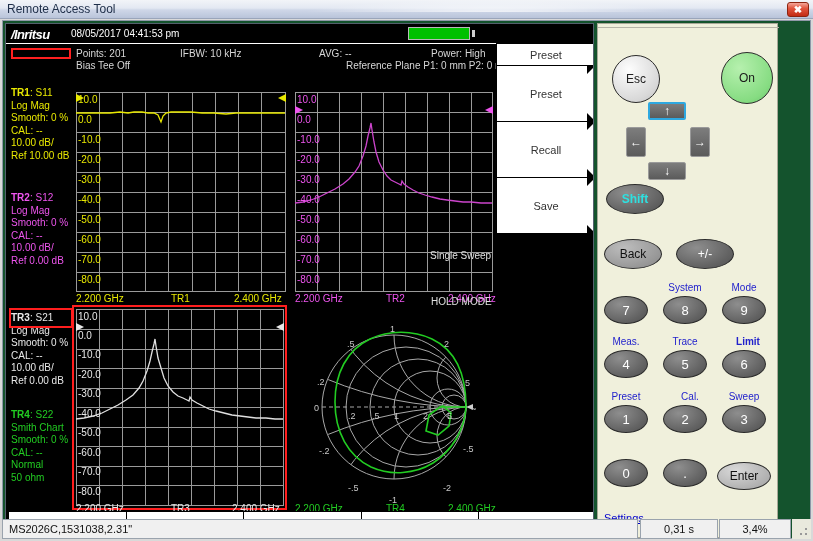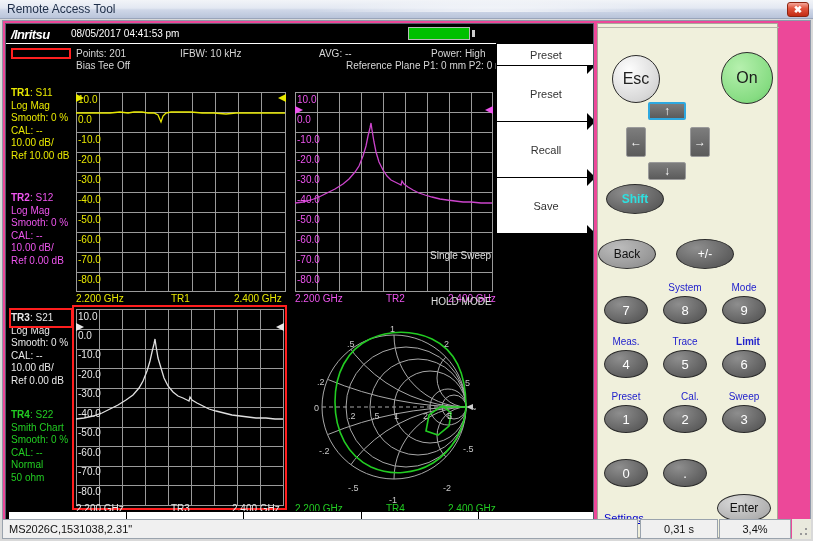--- a/index.html
+++ b/index.html
@@ -29,21 +29,21 @@
     position:absolute; right:4px; top:2px; width:22px; height:15px;
     background:linear-gradient(to bottom,#f4a79a 0%,#e2563f 40%,#c32b13 100%);
     border:1px solid #8d2410; border-radius:3px;
     color:#fff; font-size:10px; font-weight:bold; text-align:center; line-height:13px;
     cursor:pointer;
   }
 
   
   .client {
     position:absolute; left:2px; top:20px; width:809px; height:519px;
-    background:#ec4899; border:1px solid #8f98a8;
+    background:#14532d; border:1px solid #8f98a8;
   }
 
   
   .inst {
     position:absolute; left:2px; top:2px; width:589px; height:515px;
     background:#000; border:1px solid #55606e; overflow:hidden;
   }
   .inst-head {
     position:absolute; left:0; top:0; width:587px; height:20px;
     background:#000; border-bottom:1px solid #ffffff;
@@ -122,21 +122,21 @@
 
   
   .keypad {
     position:absolute; left:594px; top:2px; width:181px; height:515px;
     background:#f0f0dc; border:1px solid #a8a898;
   }
   .kp-sep { position:absolute; left:0; top:3px; width:181px; height:1px; background:#b5b5a8; }
 
   .circbtn {
     position:absolute; border-radius:50%; border:1px solid #2b2b2b;
-    text-align:left; font-size:16px; cursor:pointer;
+    text-align:left; font-size:12px; cursor:pointer;
     display:flex; align-items:center; justify-content:center;
   }
   .btn-esc { left:14px; top:31px; width:48px; height:48px;
     background:radial-gradient(circle at 35% 30%, #fdfdfd, #d8d8d8 70%, #bdbdbd);
     color:#222; }
   .btn-on { left:123px; top:28px; width:52px; height:52px;
     background:radial-gradient(circle at 35% 30%, #b6f0ae, #86dc82 70%, #65c266);
     color:#1a1a1a; }
 
   .arrow {
@@ -150,21 +150,21 @@
   .ar-down { left:50px; top:138px; width:38px; height:18px; }
 
   .ovalbtn {
     position:absolute; border-radius:50%; border:1px solid #2b2b2b;
     display:flex; align-items:center; justify-content:center;
     font-size:12px; cursor:pointer;
     background:radial-gradient(ellipse at 35% 28%, #8e8e8e, #636363 65%, #4e4e4e);
     color:#fff;
   }
   .btn-shift { left:8px; top:160px; width:58px; height:30px; color:#2ee0e0; font-weight:bold; }
-  .btn-back  { left:0; top:215px; width:58px; height:30px;
+  .btn-back  { left:6px; top:215px; width:58px; height:30px;
     background:radial-gradient(ellipse at 35% 28%, #bdbdbd, #9a9a9a 65%, #858585); color:#111; }
   .btn-pm    { left:78px; top:215px; width:58px; height:30px; }
 
   .numkey {
     position:absolute; width:44px; height:28px; border-radius:50%;
     border:1px solid #2b2b2b;
     background:radial-gradient(ellipse at 35% 28%, #8e8e8e, #636363 65%, #4e4e4e);
     color:#fff; font-size:13px; display:flex; align-items:center; justify-content:center;
     cursor:pointer;
   }
@@ -533,21 +533,21 @@
 
       <div class="numlbl" style="left:6px;  top:367px;">Preset</div>
       <div class="numlbl" style="left:70px; top:367px;">Cal.</div>
       <div class="numlbl" style="left:124px;top:367px;">Sweep</div>
       <div class="numkey" style="left:6px;  top:381px;">1</div>
       <div class="numkey" style="left:65px; top:381px;">2</div>
       <div class="numkey" style="left:124px;top:381px;">3</div>
 
       <div class="numkey" style="left:6px;  top:435px;">0</div>
       <div class="numkey" style="left:65px; top:435px;">.</div>
-      <div class="numkey btn-enter" style="left:119px; top:438px;margin-top:32px;">Enter</div>
+      <div class="numkey btn-enter" style="left:119px; top:438px;">Enter</div>
 
       <div class="settings">Settings</div>
     </div>
 
   </div>
 
   <div class="statusbar">
     <div class="sb-main">MS2026C,1531038,2.31"</div>
     <div class="sb-cell sb-c1">0,31 s</div>
     <div class="sb-cell sb-c2">3,4%</div>

